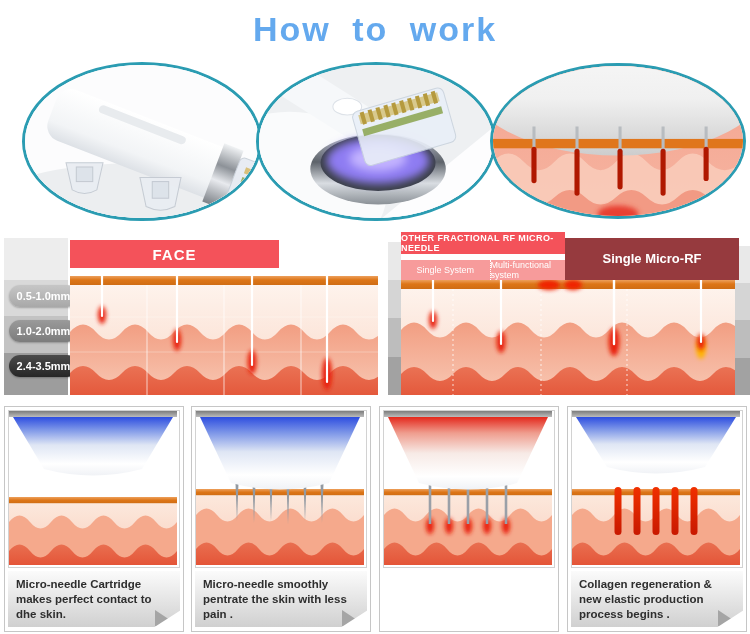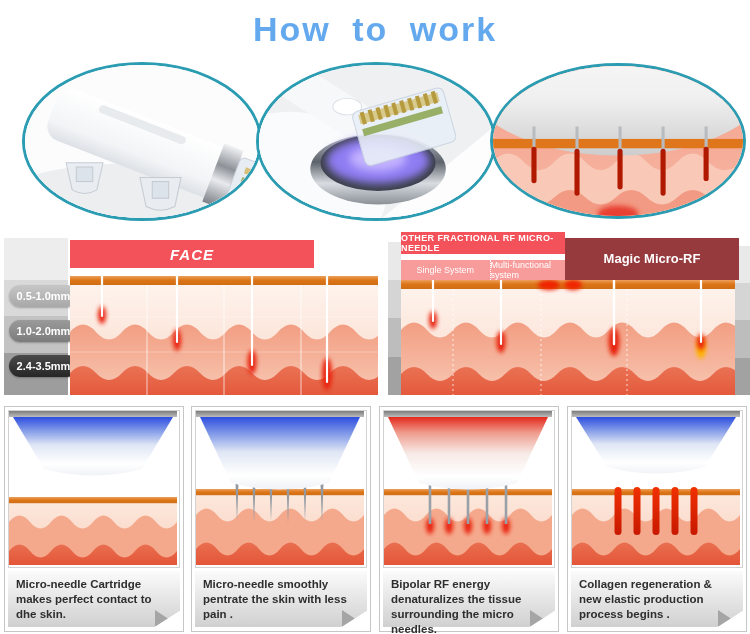--- a/index.html
+++ b/index.html
@@ -19,23 +19,23 @@
   
   .depth-col{position:absolute;left:4px;top:238px;width:64px;height:157px;
      background:linear-gradient(180deg,#ededed 0 27%,#d9d9d9 27% 50%,#c3c3c3 50% 73%,#9d9d9d 73% 100%);}
   .badge{position:absolute;left:9px;width:69px;height:22px;border-radius:11px;
      color:#fff;font-size:11px;font-weight:bold;display:flex;align-items:center;justify-content:center;
      box-shadow:0 1px 2px rgba(0,0,0,.25);}
   .badge1{top:285px;background:linear-gradient(180deg,#c6c6c6,#a8a8a8);}
   .badge2{top:320px;background:linear-gradient(180deg,#9a9a9a,#7c7c7c);}
   .badge3{top:355px;background:linear-gradient(180deg,#4a4a4a,#262626);}
 
-  .face-band{position:absolute;left:70px;top:240px;width:244px;height:28px;
+  .face-band{position:absolute;left:70px;top:240px;width:209px;height:28px;
      background:var(--face-red,#f4525a);color:#fff;font-size:15px;font-weight:bold;
-     display:flex;align-items:center;justify-content:center;letter-spacing:1px;font-style:italic;}
+     display:flex;align-items:center;justify-content:center;letter-spacing:1px;}
   .body-band{position:absolute;left:302px;top:240px;width:76px;height:28px;
      background:var(--body-maroon,#9c4347);color:#fff;font-size:15px;font-weight:bold;
      display:flex;align-items:center;justify-content:center;letter-spacing:1px;}
 
   .skin-left{position:absolute;left:70px;top:276px;width:308px;height:119px;}
   .skin-right{position:absolute;left:401px;top:280px;width:334px;height:115px;}
   .skin-left svg,.skin-right svg{display:block;}
 
   .strip{position:absolute;background:linear-gradient(180deg,#e9e9e9 0 25%,#d5d5d5 25% 50%,#bdbdbd 50% 75%,#a2a2a2 75%);}
   .strip-l{left:388px;top:242px;width:13px;height:153px;}
@@ -271,21 +271,21 @@
   </div>
 
   <div class="strip strip-l"></div>
   <div class="strip strip-r"></div>
   <div class="hdr-other">OTHER FRACTIONAL RF MICRO-NEEDLE</div>
   <div class="hdr-sub">
     <span class="single">Single System</span>
     <span class="multi">Multi-functional system</span>
   </div>
   <div class="hdr-magic">
-    <span class="l1">Magic Micro-RF</span>
+    <span class="l1">Single Micro-RF</span>
   </div>
 
   <div class="skin-right">
     <svg viewBox="0 0 334 115" width="334" height="115" preserveAspectRatio="none">
       <defs>
         <linearGradient id="gRbg" x1="0" y1="0" x2="0" y2="1">
             <stop offset="0" stop-color="#fef5ef"></stop>
             <stop offset="1" stop-color="#fad8c8"></stop>
           </linearGradient>
         <linearGradient id="gRmid" x1="0" y1="0" x2="0" y2="1">
@@ -491,21 +491,20 @@
             </g>
           <g>
               <line x1="122" y1="82" x2="122" y2="118" stroke="#ff9018" stroke-width="7" filter="url(#c3f)"></line>
               <ellipse cx="122" cy="115" rx="4" ry="8" fill="#e82008" filter="url(#c3f)"></ellipse>
               <line x1="122" y1="70" x2="122" y2="113" stroke="#9aa0a8" stroke-width="2.6"></line>
             </g>
         </g>
         <path d="M4,6 L164,6 L133,72 Q84,85 35,72 Z" fill="url(#c3head)"></path>
       </svg>
     </div>
-    <div class="caption">Bipolar RF energy denaturalizes the tissue surrounding the micro needles.</div>
   </div>
 
   <div class="panel" style="left:567px;">
     <div class="panel-img">
       <svg viewBox="0 0 168 154" width="168" height="154" preserveAspectRatio="none">
         <defs>
           <linearGradient id="c4bar" x1="0" y1="0" x2="0" y2="1">
               <stop offset="0" stop-color="#7d7d7d"></stop>
               <stop offset="1" stop-color="#bcbcbc"></stop>
             </linearGradient>

